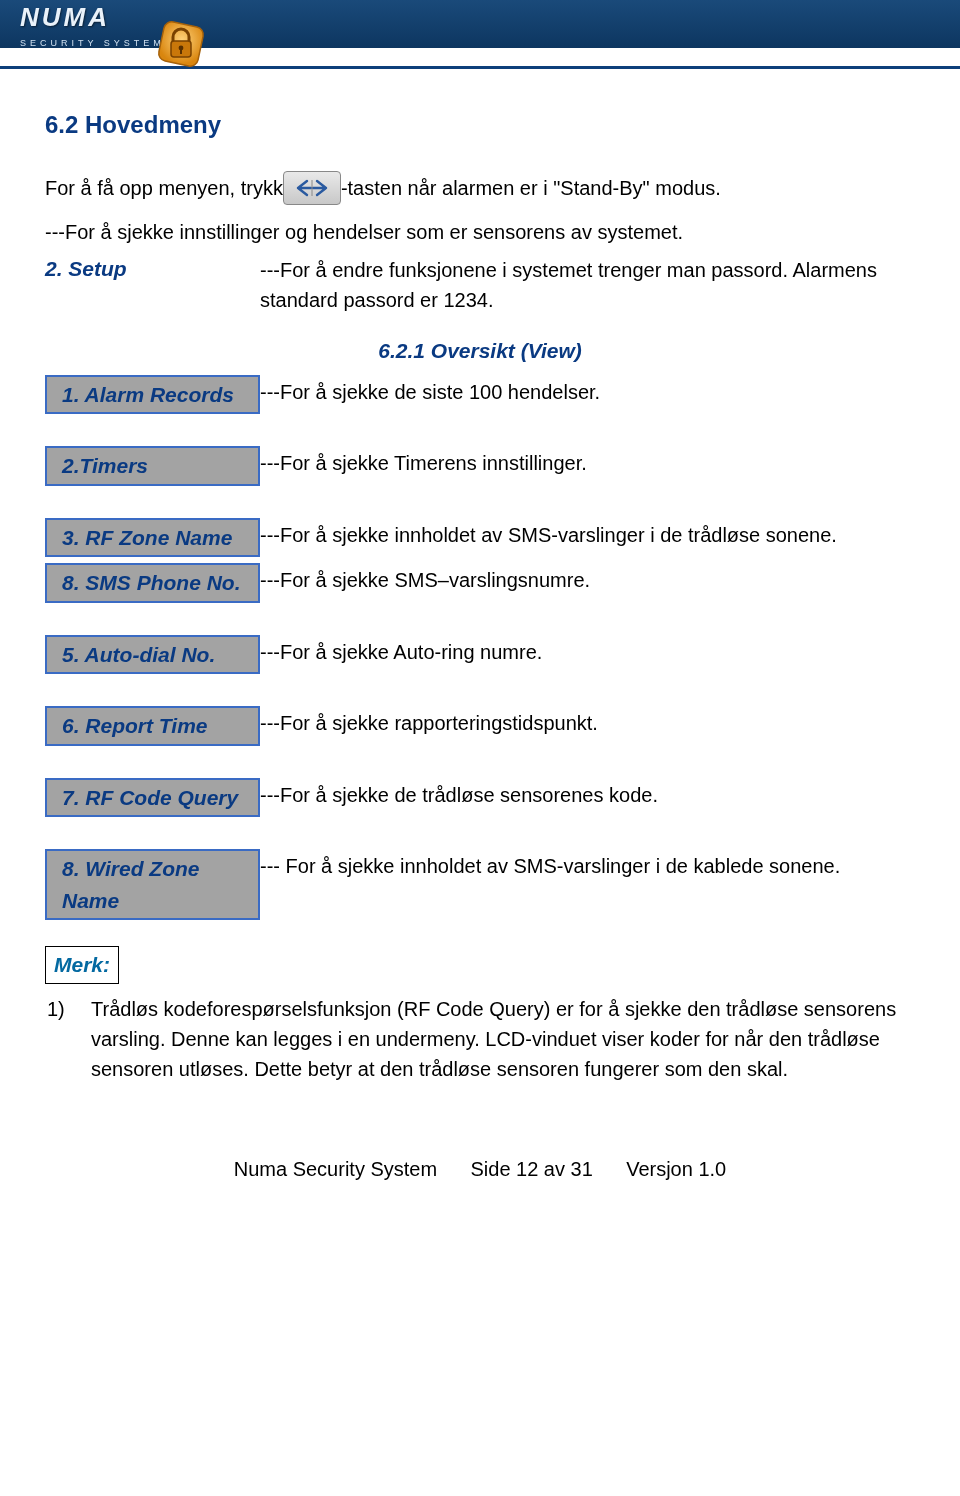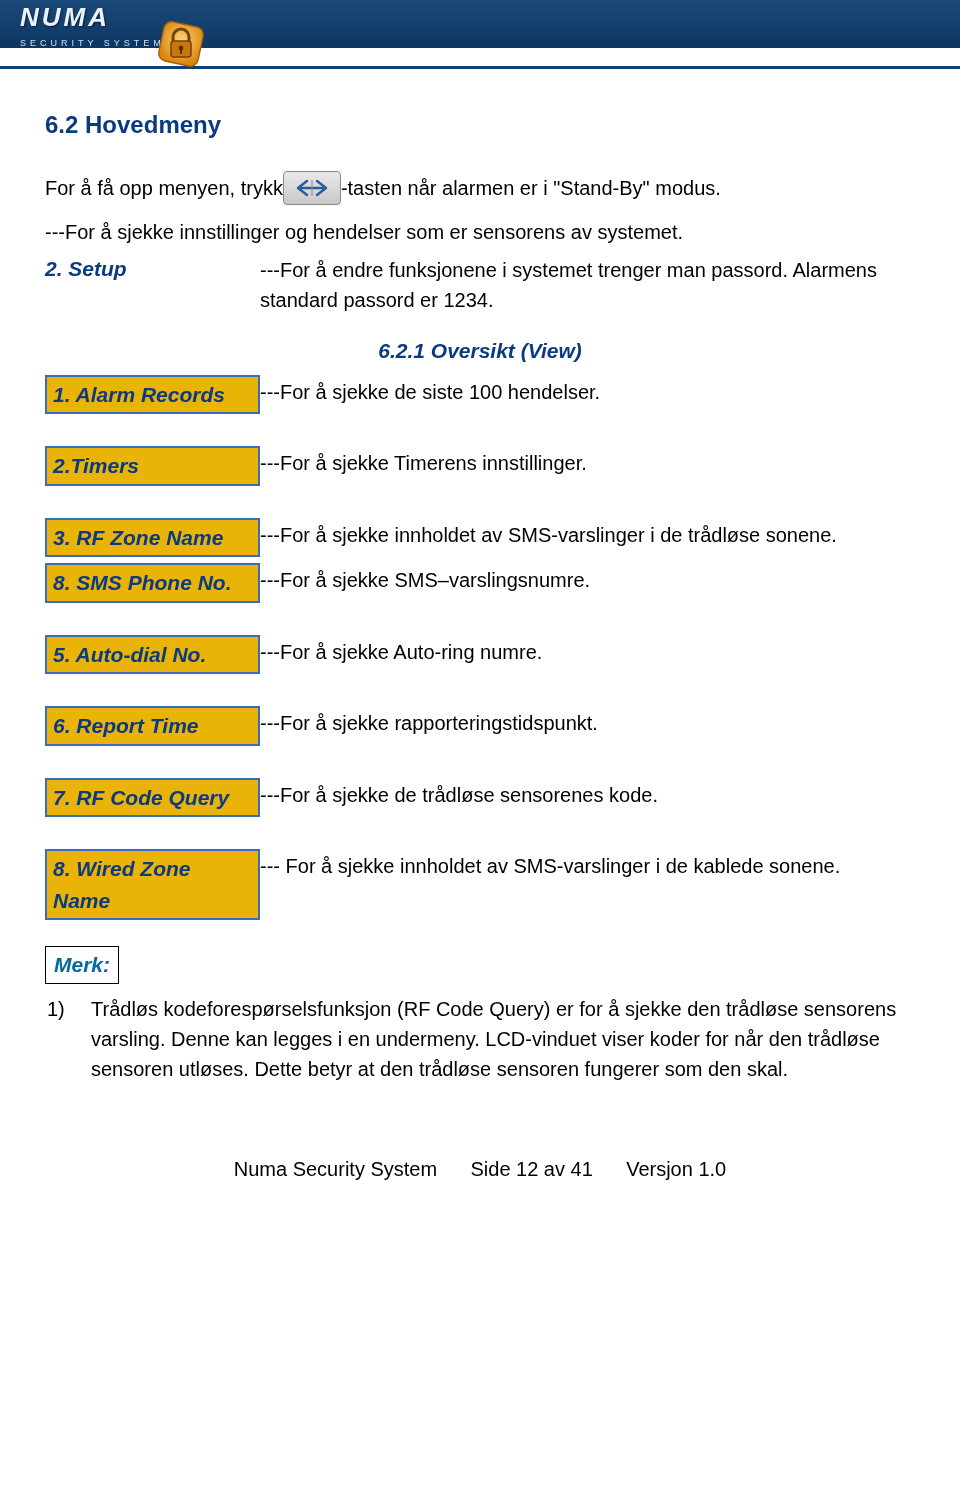--- a/index.html
+++ b/index.html
@@ -85,22 +85,22 @@
   .row .left {
     width: 215px;
     flex-shrink: 0;
     color: #0a3a82;
     font-weight: bold;
     font-style: italic;
     font-size: 21px;
   }
   .row .left.boxed {
     border: 2px solid #3a6bc4;
-    background: #eab308;
-    padding: 2px 6px;
+    background: #a3a3a3;
+    padding: 2px 15px;
     width: 215px;
     display: inline-block;
   }
   .row .right {
     flex: 1;
     padding-top: 2px;
   }
   .merk-label {
     display: inline-block;
     border: 1px solid #000;
@@ -235,18 +235,18 @@
   <div class="merk-label">Merk:</div>
 
   <div class="note-item">
     <span class="note-num">1)</span>
     <span>Trådløs kodeforespørselsfunksjon (RF Code Query) er for å sjekke den trådløse sensorens varsling. Denne kan legges i en undermeny. LCD-vinduet viser koder for når den trådløse sensoren utløses. Dette betyr at den trådløse sensoren fungerer som den skal.</span>
   </div>
 
   <div class="footer">
     <span>Numa Security System</span>
     &nbsp;&nbsp;&nbsp;&nbsp;
-    <span>Side 12 av 41</span>
+    <span>Side 12 av 31</span>
     &nbsp;&nbsp;&nbsp;&nbsp;
     <span>Versjon 1.0</span>
   </div>
 
 </div>
 
 </body></html>

